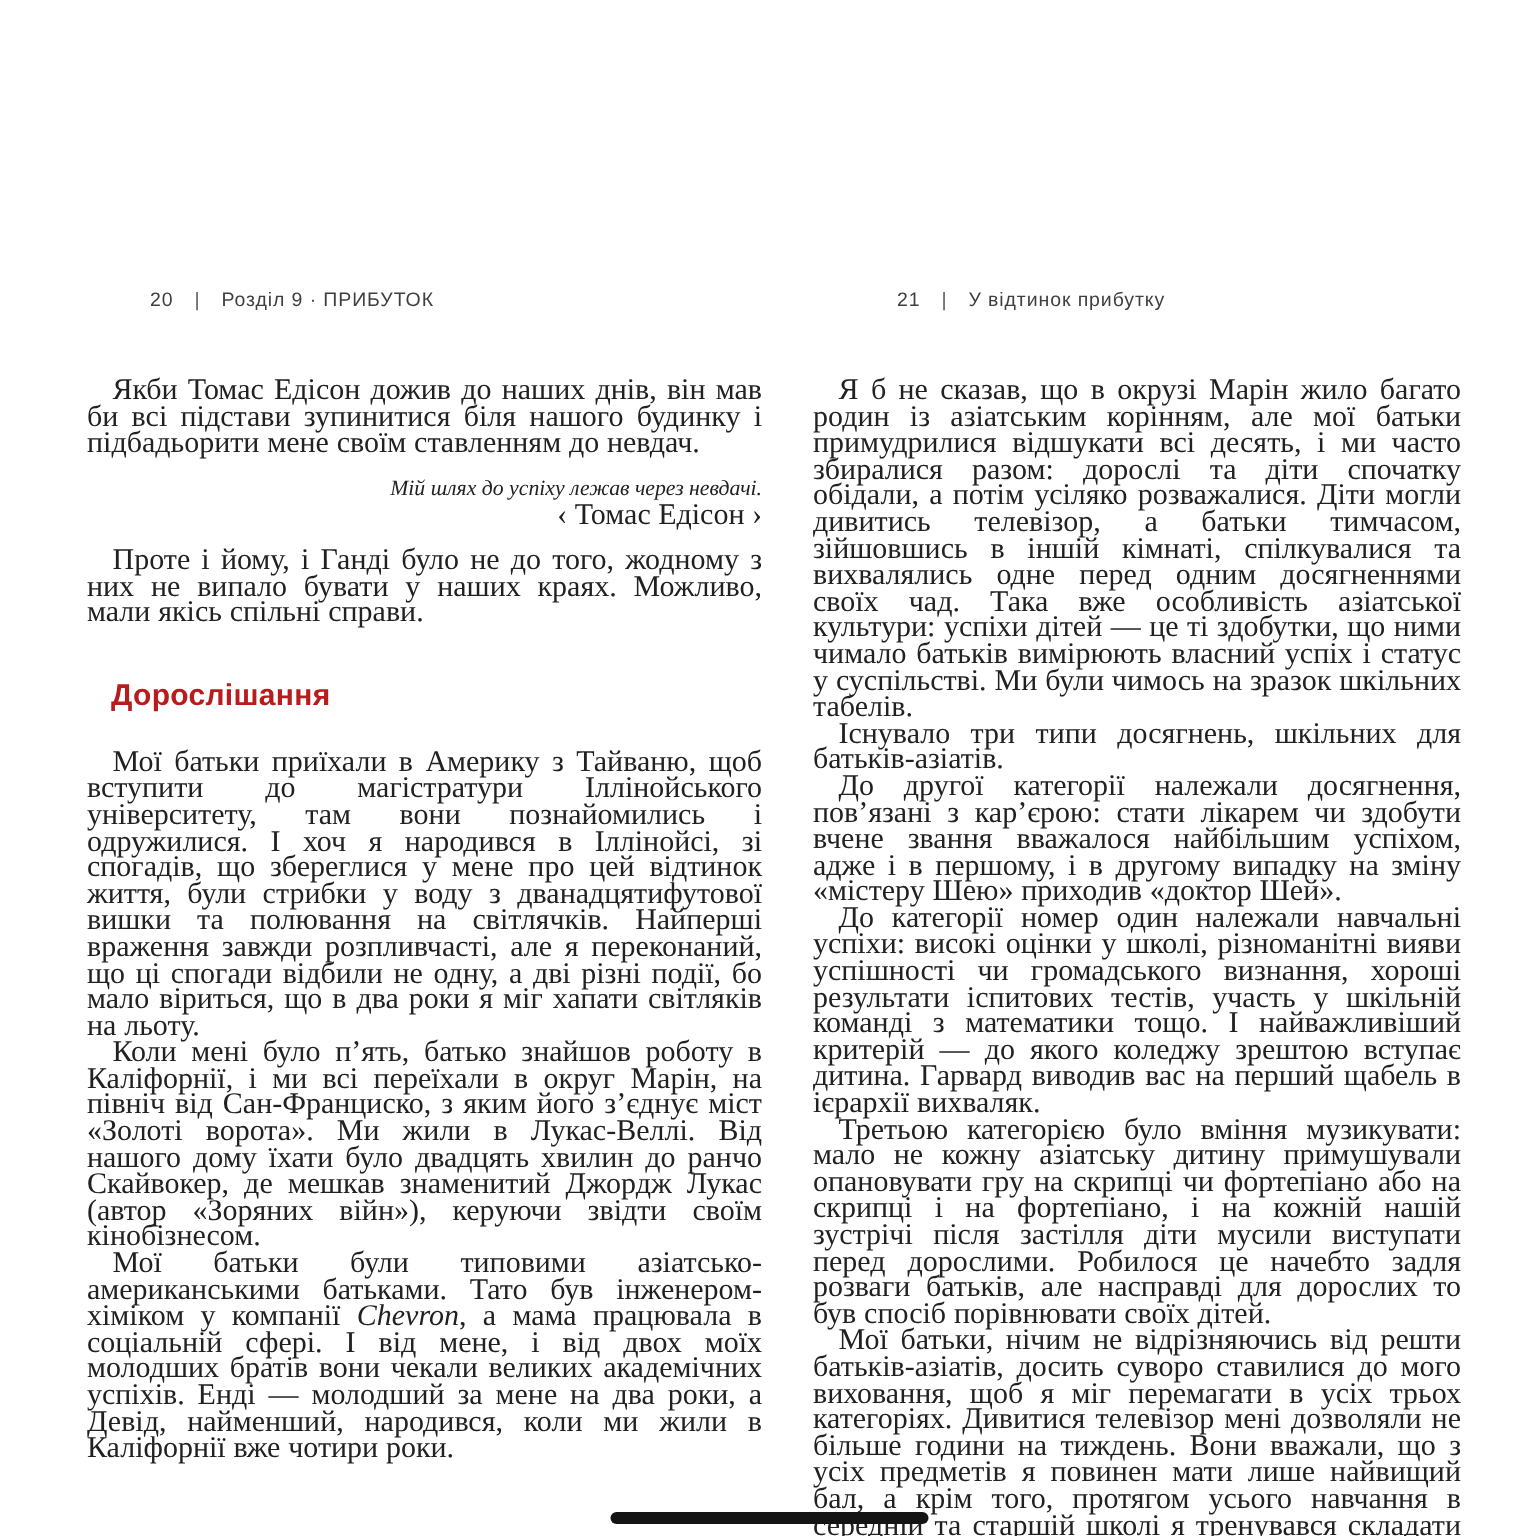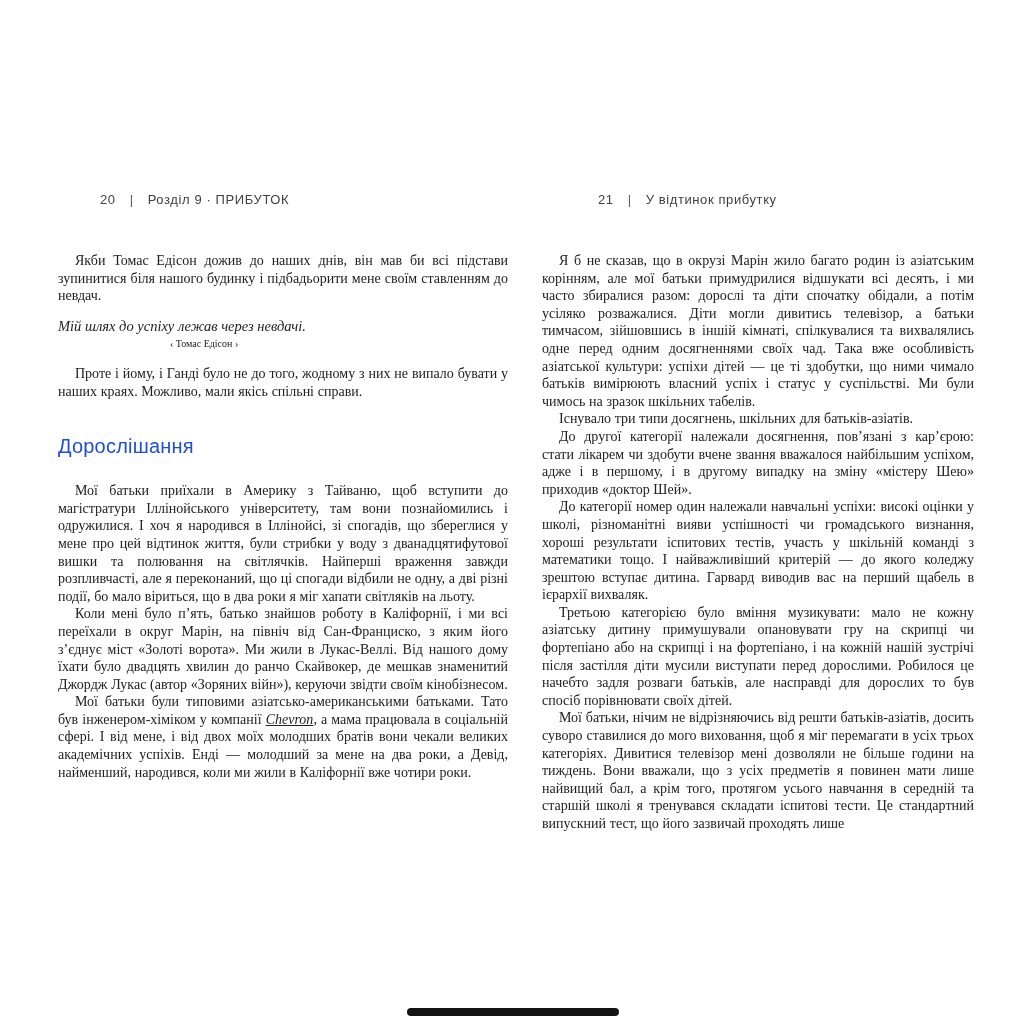--- a/index.html
+++ b/index.html
@@ -33,52 +33,52 @@
     gap: 14px;
     margin-bottom: 45px;
     white-space: nowrap;
   }
   .left-col  .page-header { padding-left: 42px; }
   .right-col .page-header { padding-left: 56px; align-items: flex-end; }
   .header-sep { color: #5a5a5a; }
 
   .body-text p {
     margin: 0;
-    font-size: 14px;
+    font-size: 20px;
     line-height: 17.6px;
     text-align: justify;
     text-indent: 17px;
     color: #212121;
     word-spacing: 0.2px;
   }
   .quote-block {
     margin: 13px 0 12px 0;
-    text-align: left;
+    text-align: right;
   }
   .quote-text {
     font-style: italic;
     font-size: 14.5px;
     line-height: 17.6px;
     color: #212121;
   }
   .quote-attribution {
-    font-size: 10px;
+    font-size: 20px;
     line-height: 17.6px;
     color: #212121;
     padding-left: 112px;
   }
   .section-heading {
     font-family: "Liberation Sans", "DejaVu Sans", sans-serif;
     font-size: 20px;
-    font-weight: 400;
-    color: #1d4ed8;
-    margin: 35px 0 24px 0;
+    font-weight: 700;
+    color: #b91c1c;
+    margin: 35px 0 24px 16px;
     letter-spacing: 0.2px;
   }
-  .italic-word { font-style: italic; text-decoration: underline; }
+  .italic-word { font-style: italic; }
 
   .home-indicator {
     position: absolute;
     left: 407px;
     top: 1008px;
     width: 212px;
     height: 8px;
     border-radius: 4px;
     background: #141414;
   }

